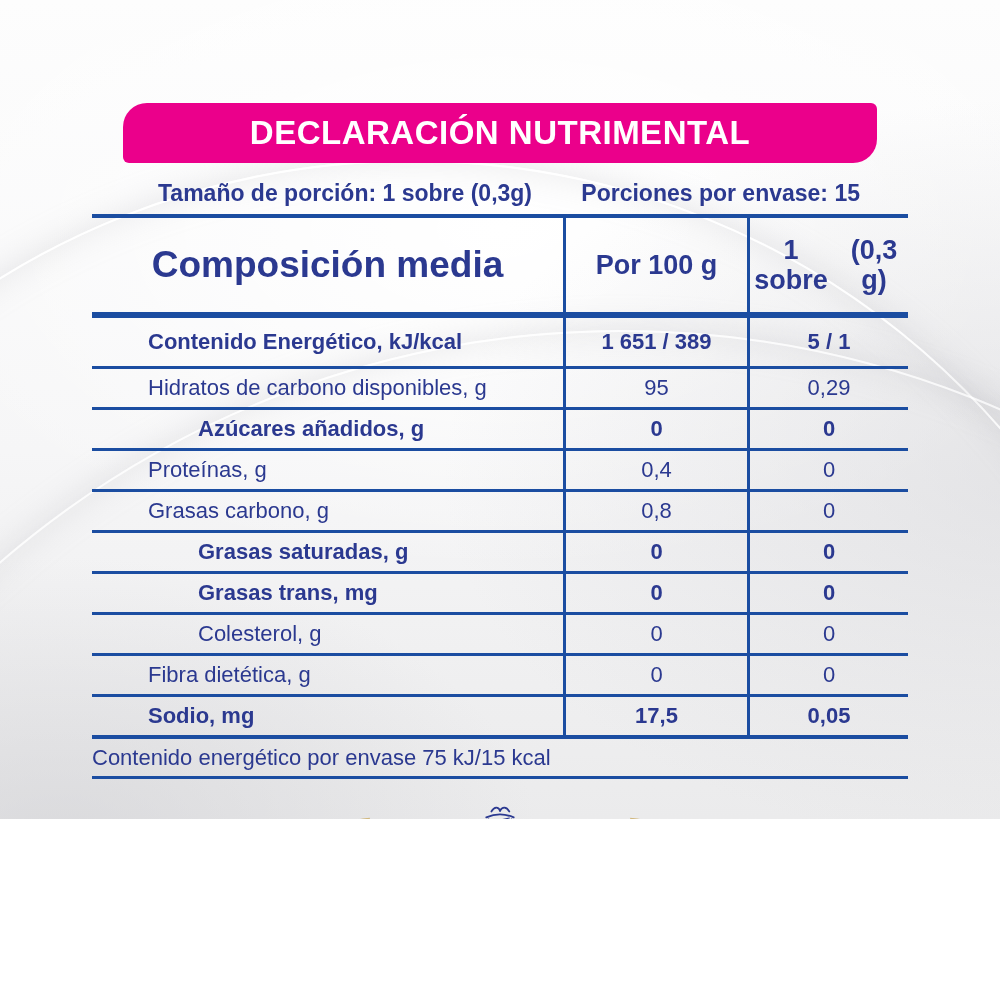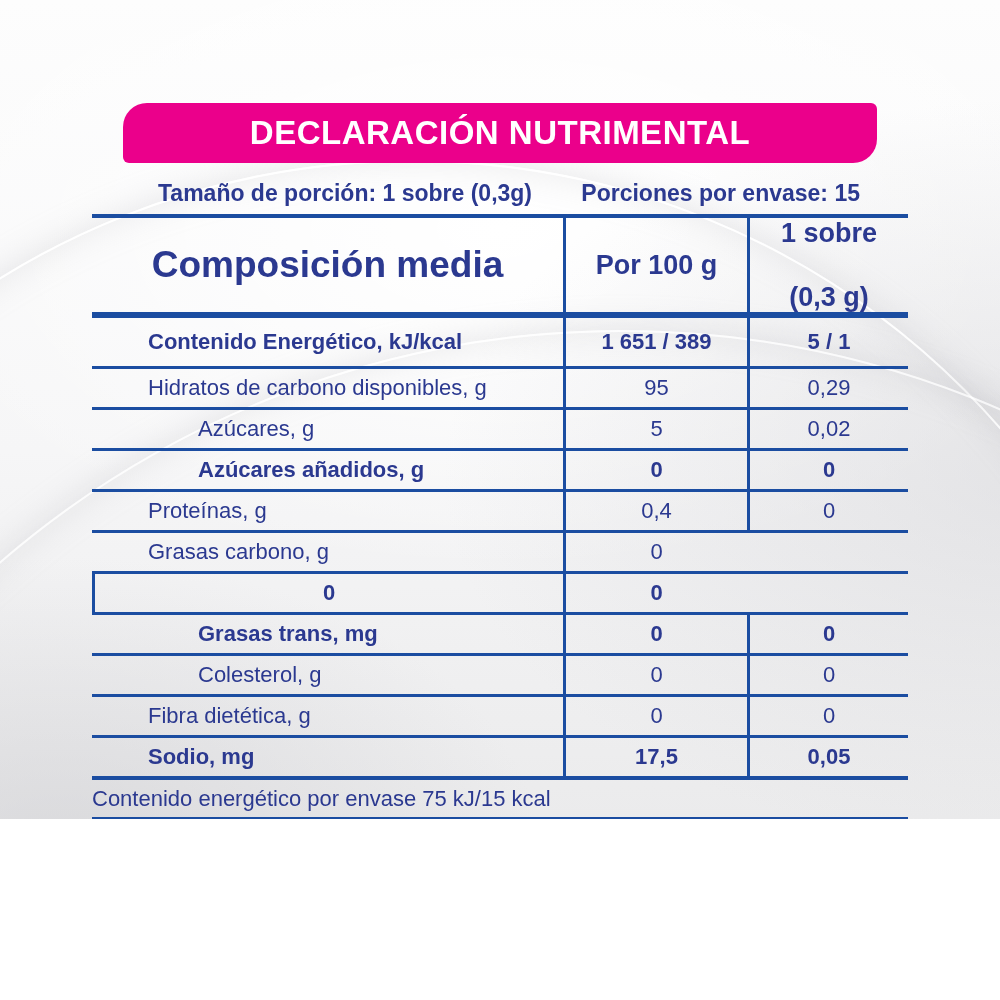--- a/index.html
+++ b/index.html
@@ -56,21 +56,21 @@
   .trow{
     display:grid;grid-template-columns:471px 184px 161px;
     border-bottom:3px solid var(--line);
     color:var(--navy);
   }
   .trow > div{display:flex;align-items:center;}
   .c2,.c3{border-left:3px solid var(--line);justify-content:center;text-align:center;}
   .thead{border-top:4px solid var(--line);border-bottom:6px solid var(--line);height:94px;}
   .thead .c1{justify-content:center;font-size:37px;font-weight:700;}
   .thead .c2{font-size:27px;font-weight:700;}
-  .thead .c3{flex-direction:column;justify-content:space-between;font-size:27px;font-weight:700;line-height:1.12;gap:8px;}
+  .thead .c3{flex-direction:row;justify-content:flex-end;font-size:27px;font-weight:700;line-height:1.12;gap:8px;}
   .r{height:38px;font-size:22px;}
   .r-first{height:48px;}
   .r-last{border-bottom-width:4px;}
   .bd{font-weight:700;}
   .rw{font-weight:400;}
   .c1.i0{padding-left:56px;}
   .c1.i1{padding-left:106px;}
   .footer-row{
     height:37px;border-bottom:3px solid var(--line);
     display:flex;align-items:center;justify-content:flex-start;
@@ -141,44 +141,41 @@
         <div class="c2">1 651 / 389</div>
         <div class="c3">5 / 1</div>
       </div>
 
       <div class="trow r rw">
         <div class="c1 i0">Hidratos de carbono disponibles, g</div>
         <div class="c2">95</div>
         <div class="c3">0,29</div>
       </div>
 
-      <div class="trow r rw">
-        <div class="c1 i1">Azúcares, g</div>
-        <div class="c2">5</div>
-        <div class="c3">0,02</div>
-      </div>
 
       <div class="trow r bd">
         <div class="c1 i1">Azúcares añadidos, g</div>
         <div class="c2">0</div>
         <div class="c3">0</div>
       </div>
 
       <div class="trow r rw">
         <div class="c1 i0">Proteínas, g</div>
         <div class="c2">0,4</div>
         <div class="c3">0</div>
       </div>
 
       <div class="trow r rw">
         <div class="c1 i0">Grasas carbono, g</div>
+        <div class="c2">0,8</div>
         <div class="c3">0</div>
       </div>
 
       <div class="trow r bd">
+        <div class="c1 i1">Grasas saturadas, g</div>
         <div class="c2">0</div>
         <div class="c3">0</div>
       </div>
 
       <div class="trow r bd">
         <div class="c1 i1">Grasas trans, mg</div>
         <div class="c2">0</div>
         <div class="c3">0</div>
       </div>
 

